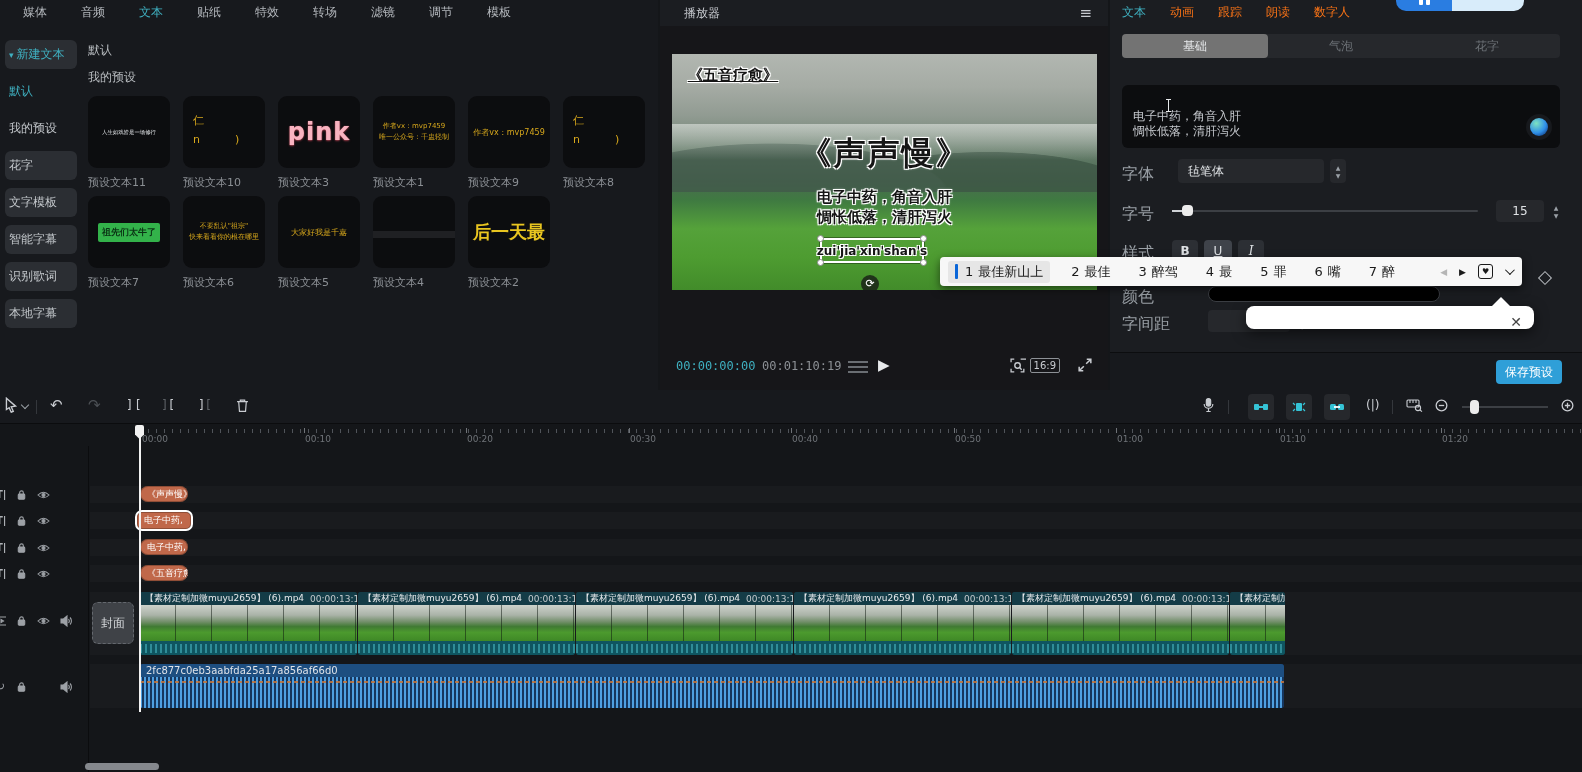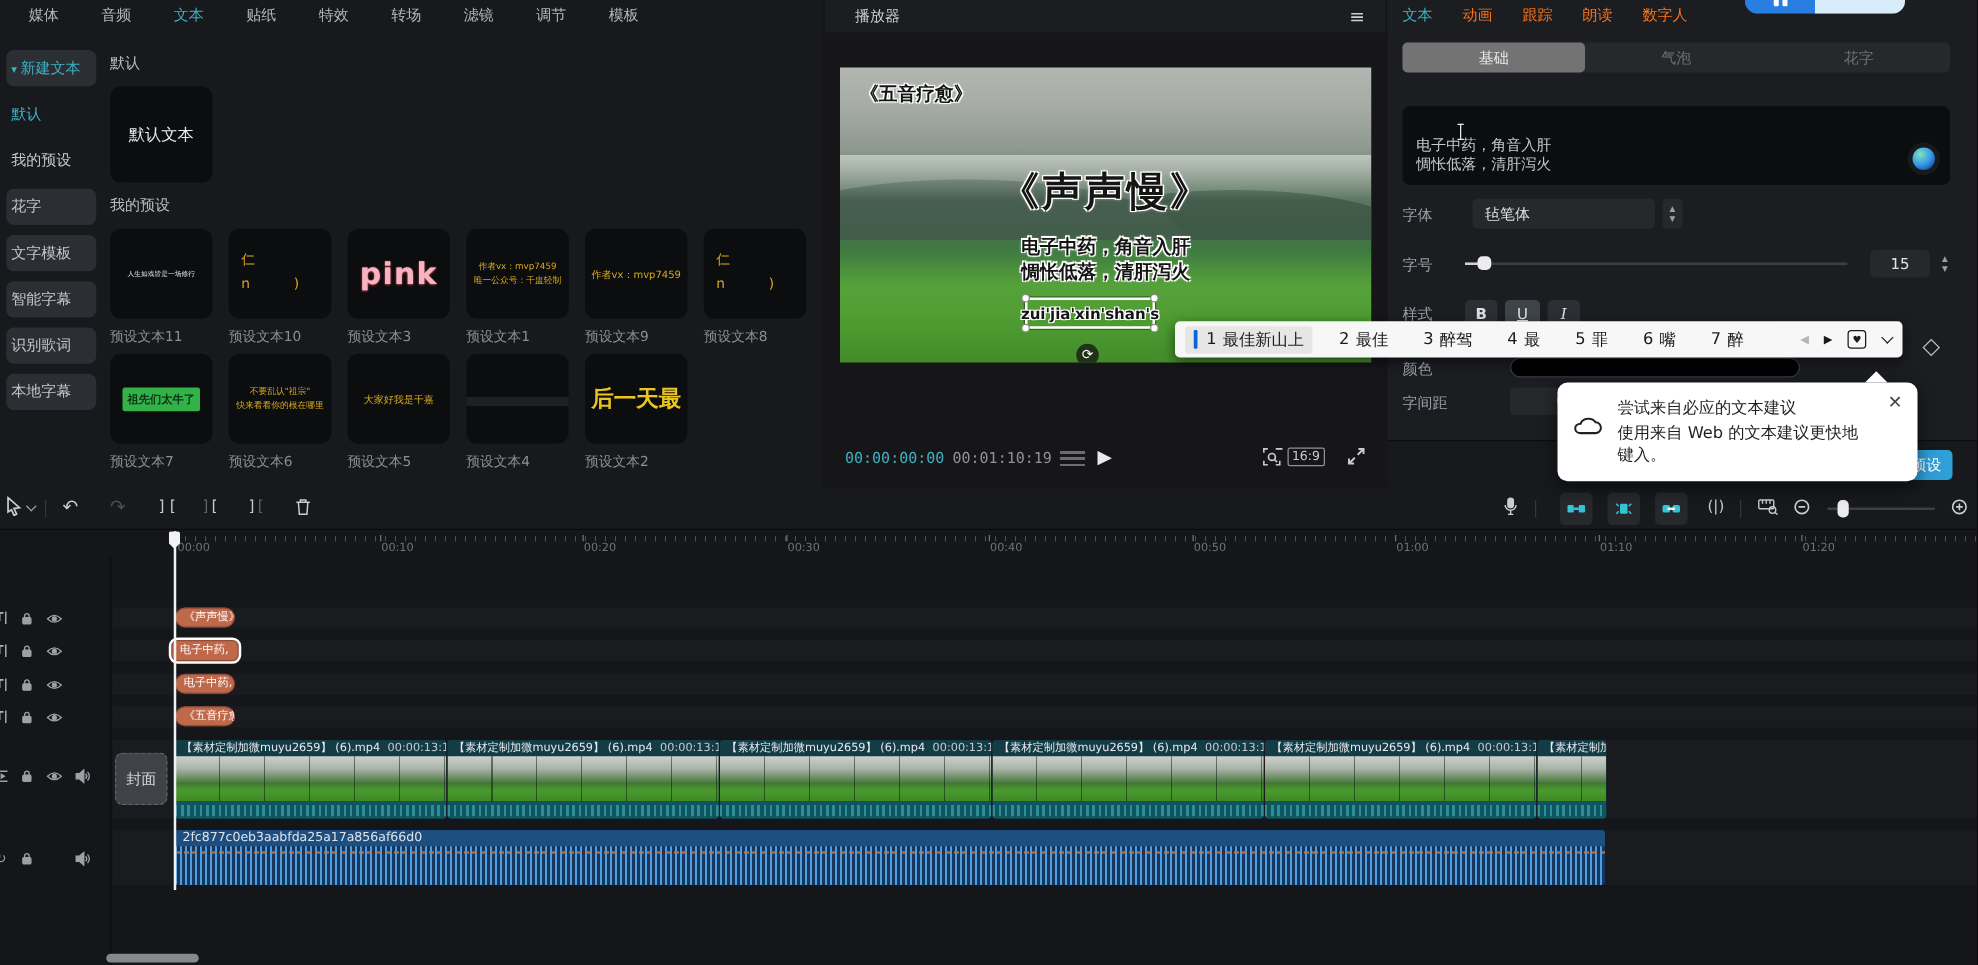--- a/index.html
+++ b/index.html
@@ -42,21 +42,21 @@
   .player-title{font-size:12px;color:#c9ccd1;}
   .hamburger{font-size:15px;color:#c9ccd1;cursor:pointer;}
   .video{position:absolute;left:12px;top:54px;width:425px;height:236px;overflow:hidden;
     background:linear-gradient(180deg,#b2b7b1 0%,#a5aba4 14%,#919b92 26%,#77897a 36%,#5a7560 46%,#4a6b50 54%,#3f7a41 62%,#55a23a 74%,#4e9c31 86%,#428c2a 100%);}
   .video::before{content:"";position:absolute;left:-20px;top:58px;width:480px;height:80px;
     background:radial-gradient(60% 100% at 25% 100%,#41584a 0 60%,transparent 61%),radial-gradient(55% 90% at 70% 100%,#3c5444 0 55%,transparent 56%);opacity:.75;}
   .video::after{content:"";position:absolute;left:0;top:70px;width:100%;height:36px;
     background:linear-gradient(180deg,rgba(235,238,235,.55),rgba(235,238,235,0));}
   .ov{position:absolute;color:#151515;font-weight:bold;z-index:3;
     text-shadow:-1px -1px 0 #fff,1px -1px 0 #fff,-1px 1px 0 #fff,1px 1px 0 #fff,0 0 3px #fff;}
-  .ov-title{left:16px;top:12px;font-size:15px;}
+  .ov-title{left:16px;top:12px;font-size:15px;text-decoration:underline;}
   .ov-main{left:0;right:0;top:78px;text-align:center;font-size:32px;letter-spacing:2px;}
   .ov-l1{left:0;right:0;top:134px;text-align:center;font-size:15px;}
   .ov-l2{left:0;right:0;top:154px;text-align:center;font-size:15px;}
   .pinyin-box{position:absolute;left:148px;top:184px;width:104px;height:25px;border:2px solid #fff;
     box-shadow:0 0 0 1px rgba(0,0,0,.35);display:flex;align-items:center;justify-content:center;z-index:4;}
   .pinyin-text{color:#151515;font-weight:bold;font-size:12px;
     text-shadow:-1px -1px 0 #fff,1px -1px 0 #fff,-1px 1px 0 #fff,1px 1px 0 #fff;}
   .handle{position:absolute;width:7px;height:7px;background:#fff;border:1px solid #888;border-radius:50%;z-index:5;}
   .h-tl{left:-5px;top:-5px;} .h-tr{right:-5px;top:-5px;} .h-bl{left:-5px;bottom:-5px;} .h-br{right:-5px;bottom:-5px;}
   .rotate-handle{position:absolute;left:189px;top:221px;width:18px;height:18px;border-radius:50%;
@@ -81,21 +81,21 @@
   .subtabs{position:absolute;left:12px;right:22px;top:34px;height:24px;background:#26282c;border-radius:4px;display:flex;}
   .st{flex:1;display:flex;align-items:center;justify-content:center;font-size:12px;color:#6d7277;border-radius:4px;cursor:pointer;}
   .st.on{background:#737373;color:#e8eaec;}
   .text-area{position:absolute;left:12px;right:22px;top:85px;height:63px;background:#0c0d0f;border-radius:6px;padding:9px 11px;
     font-size:12px;color:#c6c9ce;white-space:pre-line;line-height:1.25;}
   .ibeam{position:absolute;left:46px;top:14px;width:1px;height:13px;background:#e8eaec;}
   .ibeam::before,.ibeam::after{content:"";position:absolute;left:-2px;width:5px;height:1px;background:#e8eaec;}
   .ibeam::after{bottom:0;}
   .ai-sphere{position:absolute;right:8px;bottom:8px;width:26px;height:26px;border-radius:50%;background:#17191d;display:flex;align-items:center;justify-content:center;cursor:pointer;}
   .ai-sphere i{width:18px;height:18px;border-radius:50%;background:radial-gradient(circle at 35% 30%,#7ee3c0,#2f8fe8 55%,#0b2a6b 95%);}
-  .row-label{position:absolute;left:12px;font-size:12px;color:#9aa0a6;}
+  .row-label{position:absolute;left:12px;font-size:16px;color:#9aa0a6;}
   .font-select{position:absolute;left:68px;top:159px;width:146px;height:24px;background:#26282c;border-radius:4px;
     display:flex;align-items:center;padding-left:10px;font-size:12px;color:#dfe2e5;cursor:pointer;}
   .stepper{position:absolute;width:16px;height:24px;background:#26282c;border-radius:4px;display:flex;flex-direction:column;align-items:center;justify-content:center;gap:1px;color:#9aa0a6;font-size:6px;cursor:pointer;}
   .stepper.nobg{background:transparent;}
   .slider-track{position:absolute;left:62px;top:210px;width:306px;height:2px;background:#3c3f44;border-radius:1px;}
   .slider-fill{position:absolute;left:0;top:0;height:2px;width:13px;background:#cfd2d6;}
   .slider-handle{position:absolute;left:10px;top:-5px;width:11px;height:11px;border-radius:4px;background:#ececec;cursor:pointer;}
   .size-box{position:absolute;left:386px;top:200px;width:48px;height:22px;background:#26282c;border-radius:4px;
     display:flex;align-items:center;justify-content:center;font-size:12px;color:#dfe2e5;}
   .style-btn{position:absolute;top:240px;height:21px;background:#2c2f34;border-radius:4px;display:flex;align-items:center;justify-content:center;font-size:12px;color:#dfe2e5;cursor:pointer;}
@@ -217,25 +217,20 @@
         <div class="sb on">默认</div>
         <div class="sb">我的预设</div>
         <div class="sb boxed">花字</div>
         <div class="sb boxed">文字模板</div>
         <div class="sb boxed">智能字幕</div>
         <div class="sb boxed">识别歌词</div>
         <div class="sb boxed">本地字幕</div>
       </aside>
     <div class="library">
       <div class="sec-label">默认</div>
-      <div class="card default-card" style="margin-bottom:10px;">
-        <div class="thumb">
-            <span class="thumb-text">默认文本</span>
-          </div>
-      </div>
       <div class="sec-label">我的预设</div>
       <div class="grid-row">
 
           <div class="card">
             <div class="thumb t-tiny">
               <span class="thumb-text">人生如戏皆是一场修行</span>
             </div>
             <div class="card-label">预设文本11</div>
           </div>
 
@@ -455,31 +450,20 @@
     <div class="ime-nav">
       <span class="ime-arrow dim">◀</span>
       <span class="ime-arrow">▶</span>
       <span class="ime-board">♥</span>
       <span class="ime-chev"></span>
     </div>
   </div>
 
   <div class="tooltip">
     <span class="tt-close">✕</span>
-    <div class="tt-row">
-      <span class="tt-cloud">
-        <svg width="26" height="18" viewBox="0 0 24 16" fill="none" stroke="#222" stroke-width="1.5">
-          <path d="M6 14h11a4 4 0 0 0 0-8 6 5 0 0 0-11 1 4 3.5 0 0 0 0 7z"></path>
-        </svg>
-      </span>
-      <div>
-        <div class="tt-title">尝试来自必应的文本建议</div>
-        <div class="tt-body">使用来自 Web 的文本建议更快地键入。</div>
-      </div>
-    </div>
   </div>
 
   <section class="timeline">
     <div class="tl-toolbar">
       <span class="tb" style="left:4px;top:7px;">
         <svg width="14" height="16" viewBox="0 0 12 14" fill="none" stroke="#c9ccd1" stroke-width="1.2">
           <path d="M2 1 10 8 6.2 8.6 8 12.5 6.2 13.3 4.4 9.4 2 11z"></path>
         </svg>
         </span>
       <span class="tb tb-chev" style="left:22px;top:12px;"></span>

